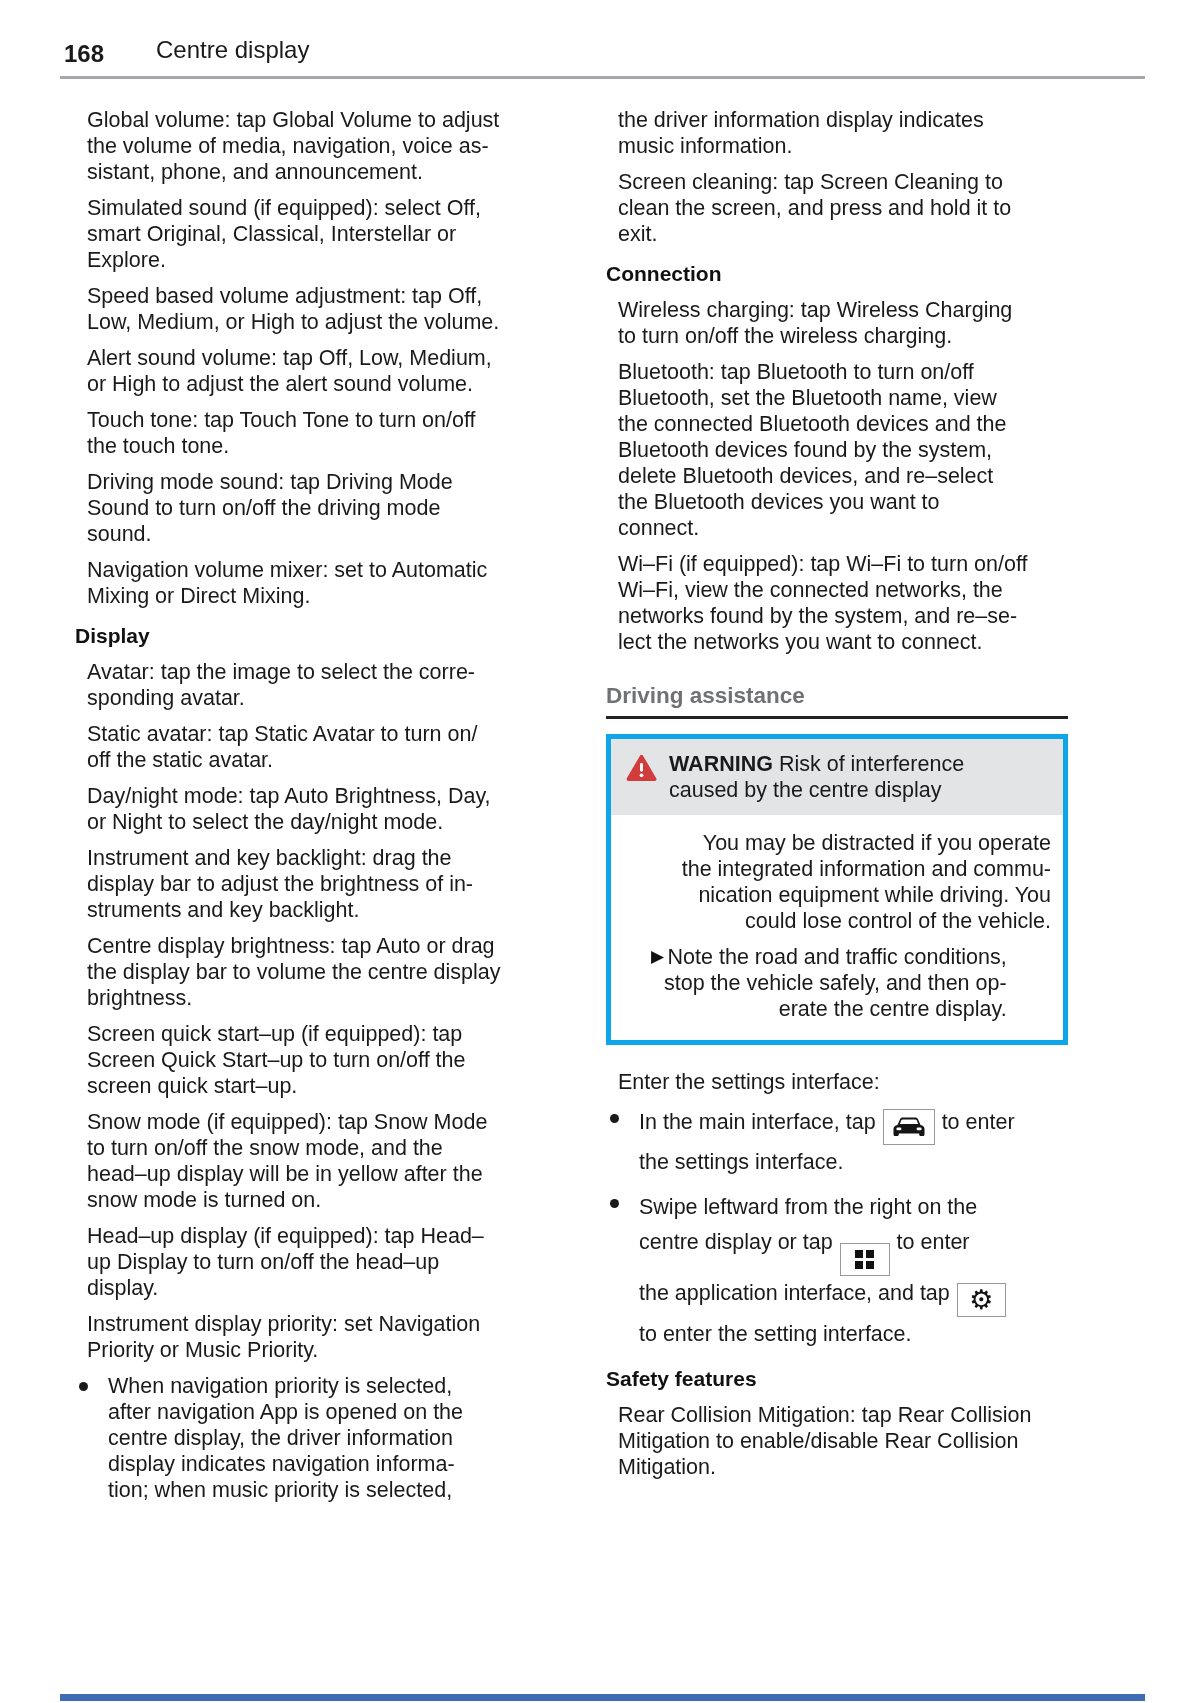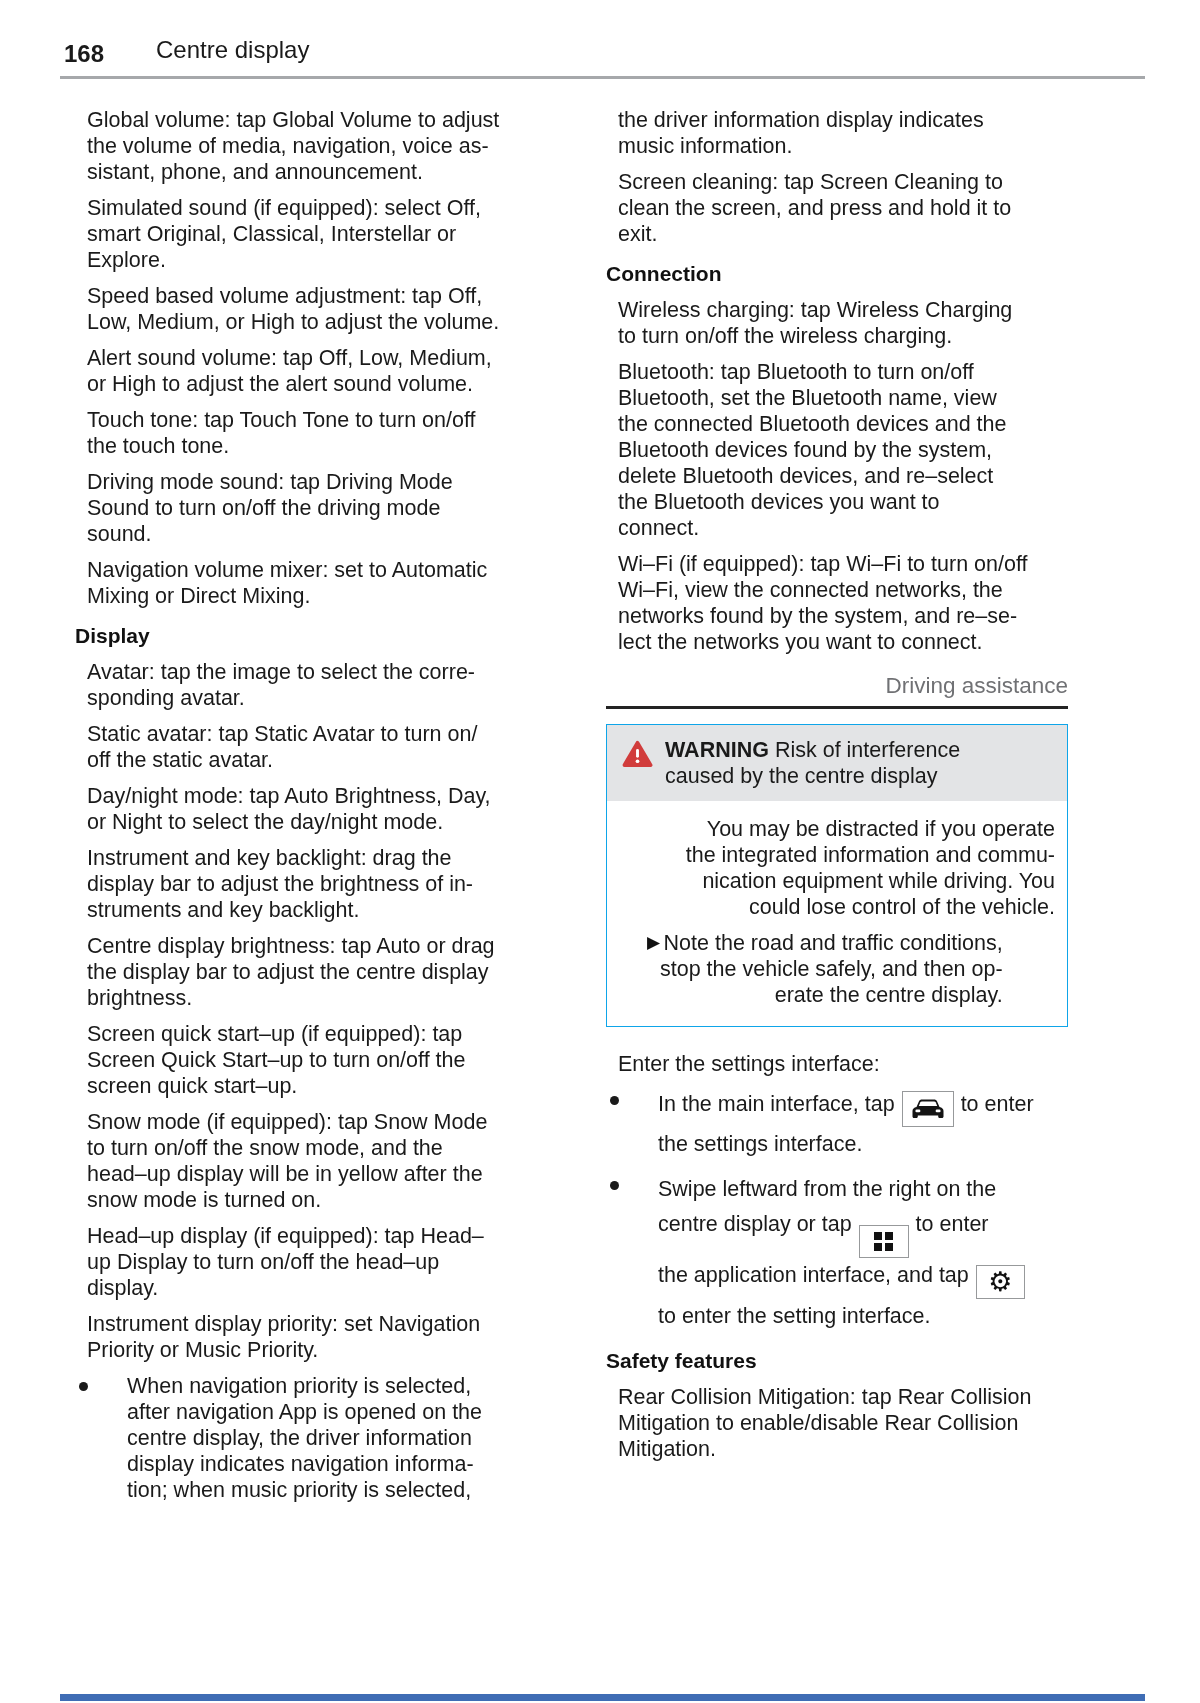--- a/index.html
+++ b/index.html
@@ -11,30 +11,30 @@
   .pagetitle{position:absolute;left:156px;top:36px;font-size:24px;font-weight:400;}
   .hrule{position:absolute;left:60px;top:76px;width:1085px;height:3px;background:#a6a8ab;}
 
   .col{position:absolute;top:107px;font-size:21.5px;line-height:26px;}
   .col-left{left:75px;width:462px;}
   .col-right{left:606px;width:462px;}
 
   p.body{white-space:pre-line;margin:0 0 10px 12px;}
   h3.sect{font-size:21px;font-weight:bold;margin:14px 0 10px 0;color:#111;}
 
-  .bullet{display:flex;margin:2px 0 10px 0;gap:19px;}
+  .bullet{display:flex;margin:2px 0 10px 0;}
   .bullet .dot{width:33px;flex:none;position:relative;}
   .bullet .dot::before{content:"";position:absolute;left:4px;top:9px;width:9px;height:9px;border-radius:50%;background:#1a1a1a;}
   .bullet .btext{white-space:pre-line;}
   .cont{margin-left:33px;}
 
-  .da-head{margin-top:18px;font-size:22.5px;font-weight:normal;color:#707174;text-align:right;}
+  .da-head{margin-top:28px;font-size:22.5px;font-weight:bold;color:#707174;}
   .da-rule{height:3px;background:#232323;margin-top:7px;}
 
-  .warnbox{border:1px solid #0ea5e9;margin-top:15px;margin-bottom:24px;}
+  .warnbox{border:5px solid #0ea5e9;margin-top:15px;margin-bottom:24px;}
   .warnhead{background:#e3e4e6;display:flex;padding:12px 14px 12px 15px;}
   .warnhead .tri{flex:none;margin:3px 12px 0 0;}
   .wtext{white-space:pre-line;}
   .warnbody{padding:15px 12px 18px 17px;text-align:right;}
   .warnbody p{white-space:pre-line;margin:0 0 10px 0;}
   .note{display:flex;}
   .note .arr{width:36px;flex:none;font-size:17px;line-height:26px;color:#111;}
   .note .btext{white-space:pre-line;}
 
   .iconlines{line-height:35px;}
@@ -78,21 +78,21 @@
   <p class="body">Avatar: tap the image to select the corre-
 sponding avatar.</p>
   <p class="body">Static avatar: tap Static Avatar to turn on/
 off the static avatar.</p>
   <p class="body">Day/night mode: tap Auto Brightness, Day,
 or Night to select the day/night mode.</p>
   <p class="body">Instrument and key backlight: drag the
 display bar to adjust the brightness of in-
 struments and key backlight.</p>
   <p class="body">Centre display brightness: tap Auto or drag
-the display bar to adjust the centre display
+the display bar to volume the centre display
 brightness.</p>
   <p class="body">Screen quick start–up (if equipped): tap
 Screen Quick Start–up to turn on/off the
 screen quick start–up.</p>
   <p class="body">Snow mode (if equipped): tap Snow Mode
 to turn on/off the snow mode, and the
 head–up display will be in yellow after the
 snow mode is turned on.</p>
   <p class="body">Head–up display (if equipped): tap Head–
 up Display to turn on/off the head–up

